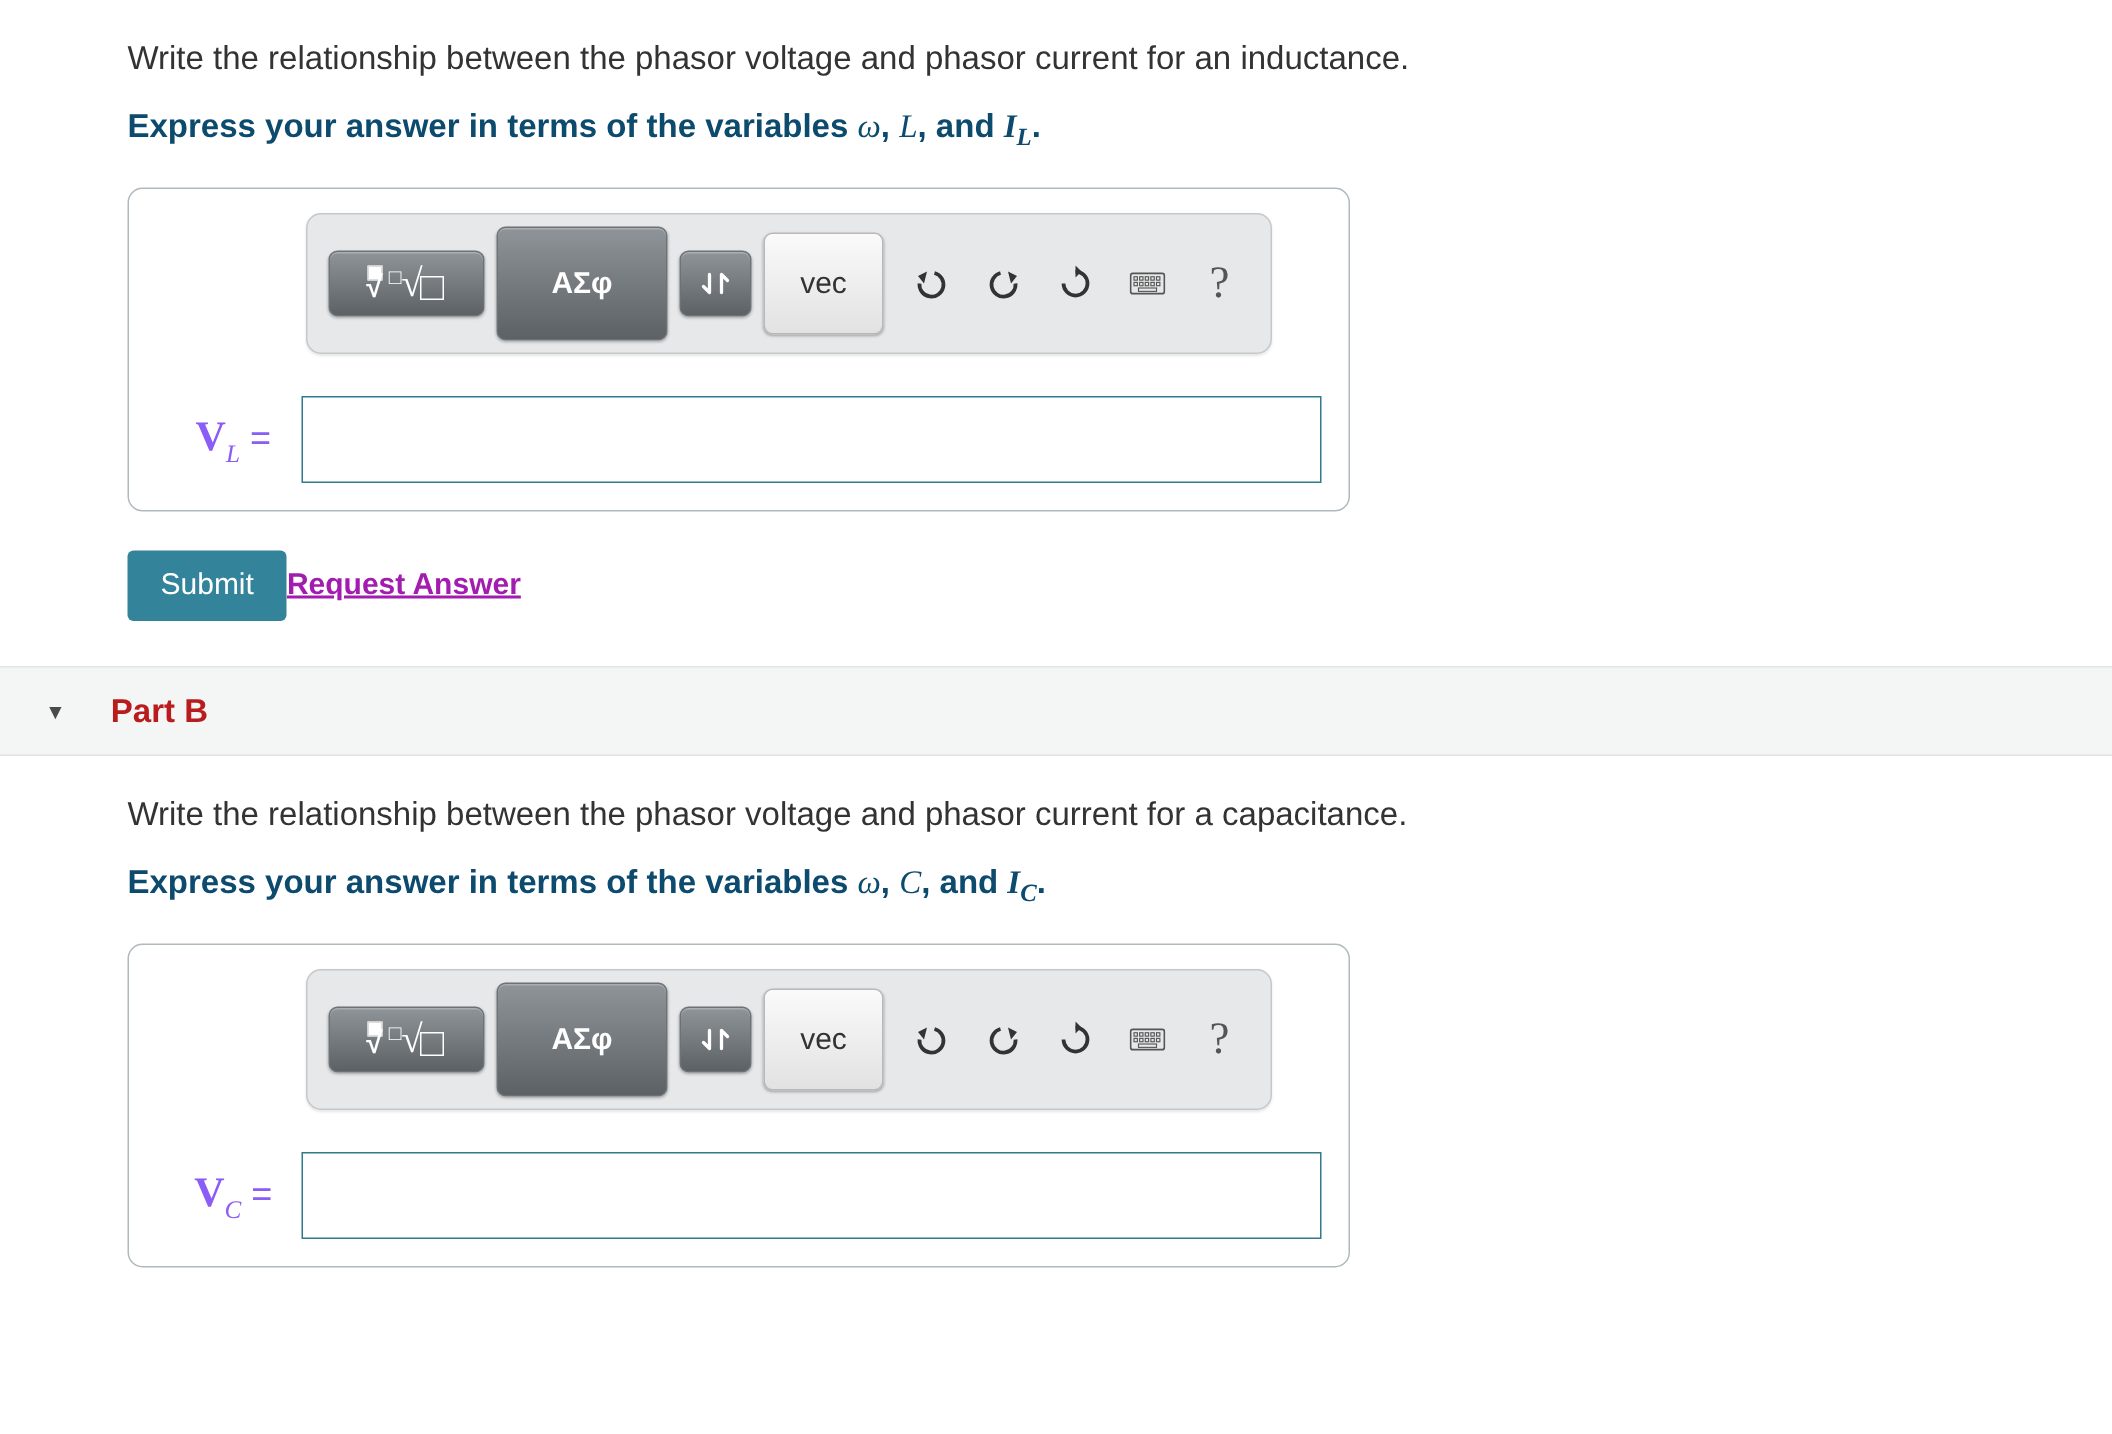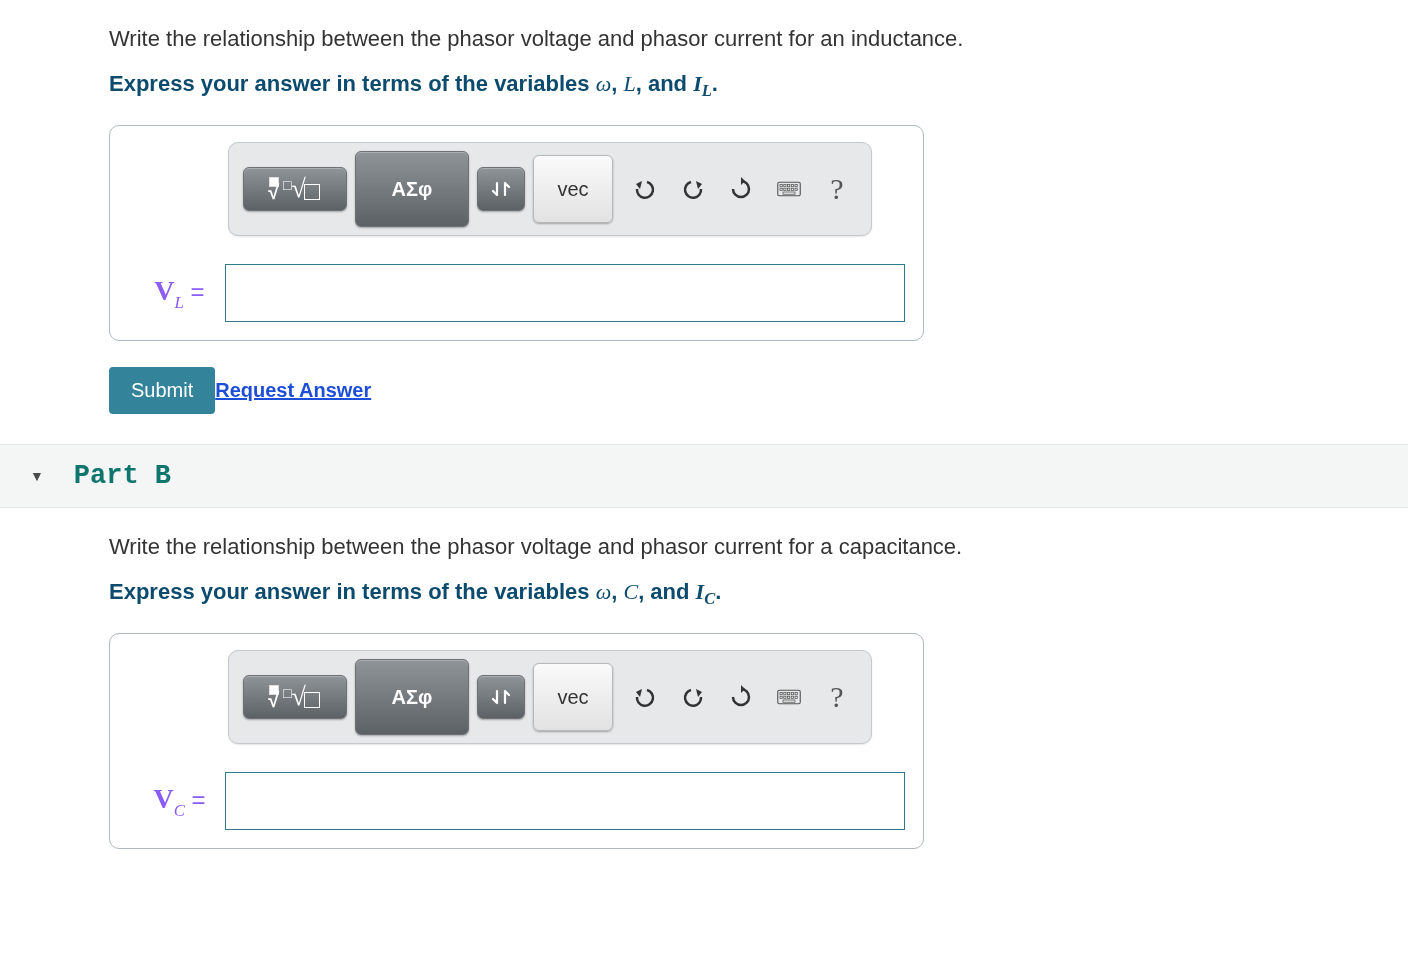--- a/index.html
+++ b/index.html
@@ -8,21 +8,20 @@
     font-family: Arial, Helvetica, sans-serif;
     background: #fff;
     color: #333;
     font-size: 16px;
   }
   body {
     width: 1408px;
   }
   .question-block {
     padding: 24px 30px 30px 85px;
-    margin-left: 24px;
   }
   .instruction {
     font-size: 22px;
     color: #333;
     margin: 0 0 16px 0;
     line-height: 1.4;
   }
   .express-line {
     font-size: 22px;
     font-weight: bold;
@@ -129,46 +128,45 @@
   .submit-btn {
     background: #33839a;
     color: #fff;
     border: none;
     border-radius: 4px;
     padding: 12px 22px;
     font-size: 20px;
     cursor: pointer;
   }
   .req-link {
-    color: #1d4ed8;
+    color: #a21caf;
     font-size: 20px;
     font-weight: bold;
     text-decoration: underline;
     cursor: pointer;
   }
 
   .part-header {
     background: #f4f5f5;
     border-top: 1px solid #e1e4e5;
     border-bottom: 1px solid #e1e4e5;
     display: flex;
     align-items: center;
     padding: 16px 30px 16px 30px;
     gap: 18px;
   }
   .part-header .tri {
     color: #4a4a4a;
     font-size: 14px;
   }
   .part-header .pt {
-    font-size: 27px;
+    font-size: 22px;
     font-weight: bold;
-    color: #0f766e;
+    color: #b91c1c;
     margin-left: 12px;
-    font-family: Liberation Mono, monospace;
   }
 
   
   svg.ic { width: 24px; height: 24px; }
 
   
   .t-small-sq { width:8px; height:8px; background:#fff; display:inline-block; border:1px solid #ddd;}
   .t-big-sq { width:14px; height:14px; background:transparent; display:inline-block; border:1.5px solid #fff;}
   .t-root {
     font-family: 'Times New Roman', serif;

